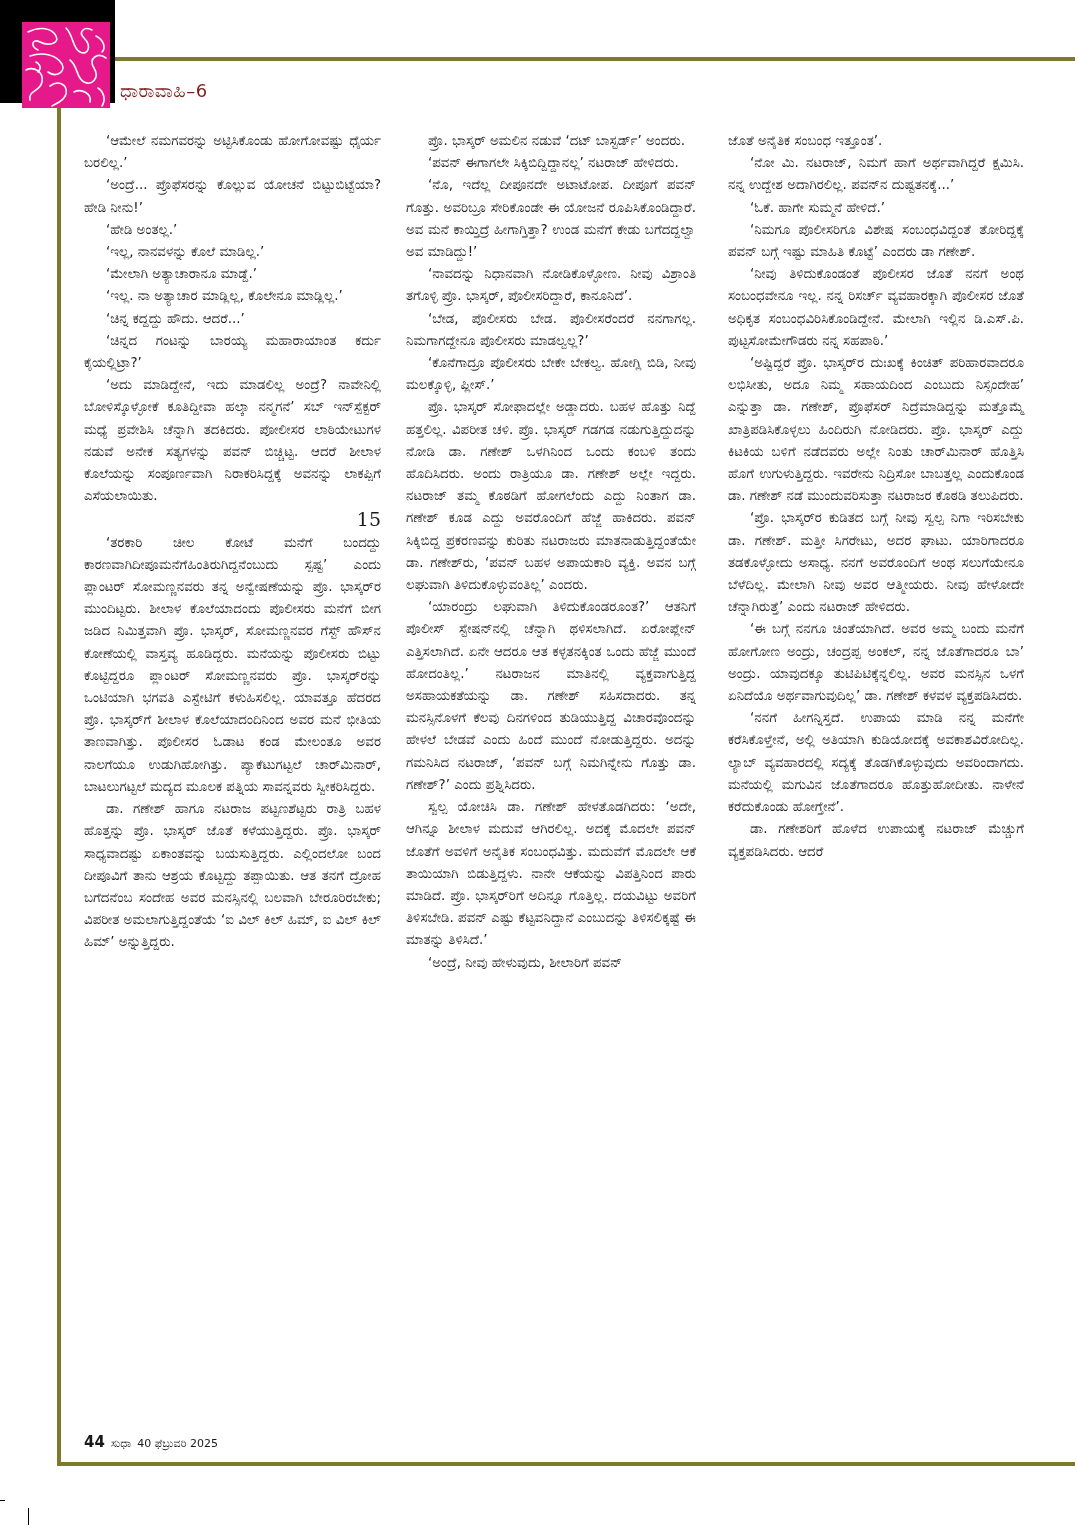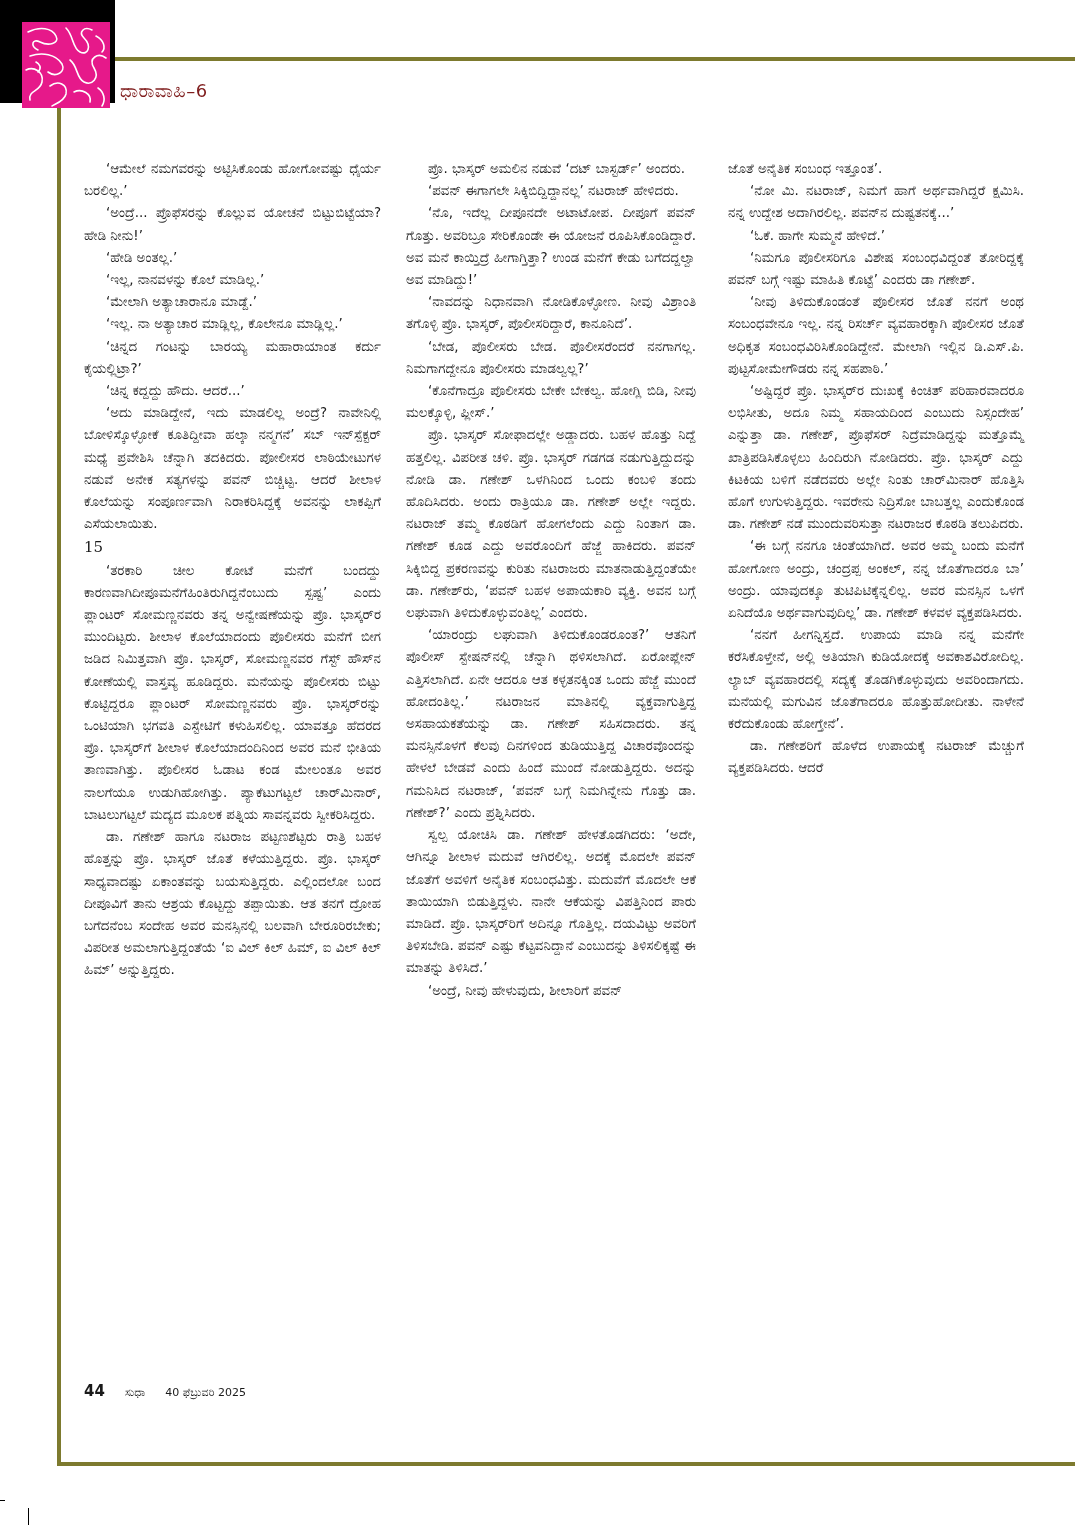--- a/index.html
+++ b/index.html
@@ -5,27 +5,27 @@
     html, body { margin: 0; padding: 0; background: #ffffff; }
     body { width: 1078px; height: 1525px; position: relative; overflow: hidden;
       font-family: "DejaVu Sans", "Liberation Sans", sans-serif; color: #1a1a1a; }
     .black-block { position: absolute; left: 0; top: 0; width: 115px; height: 103px; background: #000; }
     .logo { position: absolute; left: 22px; top: 22px; width: 88px; height: 86px; background: #e6198a; overflow: hidden; }
     .logo svg { width: 100%; height: 100%; display: block; }
     .rule-top { position: absolute; left: 115px; top: 57px; width: 960px; height: 4px; background: #7d7a2e; }
     .rule-left { position: absolute; left: 57px; top: 108px; width: 4px; height: 1358px; background: #7d7a2e; }
     .rule-bottom { position: absolute; left: 57px; top: 1462px; width: 1018px; height: 4px; background: #7d7a2e; }
     .section-title { position: absolute; left: 120px; top: 80px; font-size: 18px; color: #7f1d1d; letter-spacing: 0.5px; }
-    .col { position: absolute; top: 130px; font-size: 13.4px; line-height: 22.2px; text-align: justify; margin-top: 28px; }
+    .col { position: absolute; top: 130px; font-size: 13.4px; line-height: 22.2px; text-align: justify; }
     .col p { margin: 0; text-indent: 22px; }
-    .col p.ch { text-align: left; text-indent: 0; font-family: "DejaVu Serif", serif; font-size: 15px; margin: 1px 0; }
+    .col p.ch { text-align: right; text-indent: 0; font-family: "DejaVu Serif", serif; font-size: 19px; margin: 1px 0; }
     .col-1 { left: 84px; width: 297px; }
     .col-2 { left: 406px; width: 290px; }
     .col-3 { left: 728px; width: 296px; }
-    .footer { position: absolute; left: 84px; top: 1382px; font-size: 11px; color: #1a1a1a; display: flex; align-items: baseline; gap: 20px; }
+    .footer { position: absolute; left: 84px; top: 1433px; font-size: 11px; color: #1a1a1a; display: flex; align-items: baseline; gap: 6px; }
     .footer .page-no { font-size: 15px; font-weight: bold; }
     .tick { position: absolute; background: #000; }
   </style>
 </head>
 <body>
 
 <div class="black-block"></div>
 <div class="logo">
   <svg viewBox="0 0 88 86" xmlns="http://www.w3.org/2000/svg" fill="none" stroke="#ffffff" stroke-width="1.6" stroke-linecap="round">
     <path d="M6 10 C18 4, 30 6, 34 14 C38 22, 26 24, 18 20 C10 16, 8 24, 16 28"></path>
@@ -46,22 +46,22 @@
 
 <div class="section-title">ಧಾರಾವಾಹಿ–6</div>
 
 <div class="col col-1">
   <p>‘ಆಮೇಲೆ ನಮಗವರನ್ನು ಅಟ್ಟಿಸಿಕೊಂಡು ಹೋಗೋವಷ್ಟು ಧೈರ್ಯ ಬರಲಿಲ್ಲ.’</p>
   <p>‘ಅಂದ್ರೆ... ಪ್ರೊಫೆಸರನ್ನು ಕೊಲ್ಲುವ ಯೋಚನೆ ಬಿಟ್ಟುಬಿಟ್ಟೆಯಾ? ಹೇಡಿ ನೀನು!’</p>
   <p>‘ಹೇಡಿ ಅಂತಲ್ಲ.’</p>
   <p>‘ಇಲ್ಲ, ನಾನವಳನ್ನು ಕೊಲೆ ಮಾಡಿಲ್ಲ.’</p>
   <p>‘ಮೇಲಾಗಿ ಅತ್ಯಾಚಾರಾನೂ ಮಾಡ್ದೆ.’</p>
   <p>‘ಇಲ್ಲ. ನಾ ಅತ್ಯಾಚಾರ ಮಾಡ್ಲಿಲ್ಲ, ಕೊಲೇನೂ ಮಾಡ್ಲಿಲ್ಲ.’</p>
+  <p>‘ಚಿನ್ನ ಕದ್ದದ್ದು ಹೌದು. ಆದರೆ...’</p>
   <p>‘ಚಿನ್ನದ ಗಂಟನ್ನು ಬಾರಯ್ಯ ಮಹಾರಾಯಾಂತ ಕರ್ದು ಕೈಯಲ್ಲಿಟ್ರಾ?’</p>
-  <p>‘ಚಿನ್ನ ಕದ್ದದ್ದು ಹೌದು. ಆದರೆ...’</p>
   <p>‘ಅದು ಮಾಡಿದ್ದೇನೆ, ಇದು ಮಾಡಲಿಲ್ಲ ಅಂದ್ರೆ? ನಾವೇನಿಲ್ಲಿ ಬೋಳಿಸ್ಕೊಳ್ಳೋಕೆ ಕೂತಿದ್ದೀವಾ ಹಲ್ಕಾ ನನ್ಮಗನೆ’ ಸಬ್ ಇನ್‌ಸ್ಪೆಕ್ಟರ್ ಮಧ್ಯೆ ಪ್ರವೇಶಿಸಿ ಚೆನ್ನಾಗಿ ತದಕಿದರು. ಪೋಲೀಸರ ಲಾಠಿಯೇಟುಗಳ ನಡುವೆ ಅನೇಕ ಸತ್ಯಗಳನ್ನು ಪವನ್ ಬಿಚ್ಚಿಟ್ಟ. ಆದರೆ ಶೀಲಾಳ ಕೊಲೆಯನ್ನು ಸಂಪೂರ್ಣವಾಗಿ ನಿರಾಕರಿಸಿದ್ದಕ್ಕೆ ಅವನನ್ನು ಲಾಕಪ್ಪಿಗೆ ಎಸೆಯಲಾಯಿತು.</p>
   <p class="ch">15</p>
   <p>‘ತರಕಾರಿ ಚೀಲ ಕೋಟೆ ಮನೆಗೆ ಬಂದದ್ದು ಕಾರಣವಾಗಿದೀಪೂಮನೆಗೆಹಿಂತಿರುಗಿದ್ದನೆಂಬುದು ಸ್ಪಷ್ಟ’ ಎಂದು ಪ್ಲಾಂಟರ್ ಸೋಮಣ್ಣನವರು ತನ್ನ ಅನ್ವೇಷಣೆಯನ್ನು ಪ್ರೊ. ಭಾಸ್ಕರ್‌ರ ಮುಂದಿಟ್ಟರು. ಶೀಲಾಳ ಕೊಲೆಯಾದಂದು ಪೊಲೀಸರು ಮನೆಗೆ ಬೀಗ ಜಡಿದ ನಿಮಿತ್ತವಾಗಿ ಪ್ರೊ. ಭಾಸ್ಕರ್, ಸೋಮಣ್ಣನವರ ಗೆಸ್ಟ್ ಹೌಸ್‌ನ ಕೋಣೆಯಲ್ಲಿ ವಾಸ್ತವ್ಯ ಹೂಡಿದ್ದರು. ಮನೆಯನ್ನು ಪೊಲೀಸರು ಬಿಟ್ಟು ಕೊಟ್ಟಿದ್ದರೂ ಪ್ಲಾಂಟರ್ ಸೋಮಣ್ಣನವರು ಪ್ರೊ. ಭಾಸ್ಕರ್‌ರನ್ನು ಒಂಟಿಯಾಗಿ ಭಗವತಿ ಎಸ್ಟೇಟಿಗೆ ಕಳುಹಿಸಲಿಲ್ಲ. ಯಾವತ್ತೂ ಹೆದರದ ಪ್ರೊ. ಭಾಸ್ಕರ್‌ಗೆ ಶೀಲಾಳ ಕೊಲೆಯಾದಂದಿನಿಂದ ಅವರ ಮನೆ ಭೀತಿಯ ತಾಣವಾಗಿತ್ತು. ಪೊಲೀಸರ ಓಡಾಟ ಕಂಡ ಮೇಲಂತೂ ಅವರ ನಾಲಗೆಯೂ ಉಡುಗಿಹೋಗಿತ್ತು. ಪ್ಯಾಕೆಟುಗಟ್ಟಲೆ ಚಾರ್‌ಮಿನಾರ್, ಬಾಟಲುಗಟ್ಟಲೆ ಮದ್ಯದ ಮೂಲಕ ಪತ್ನಿಯ ಸಾವನ್ನವರು ಸ್ವೀಕರಿಸಿದ್ದರು.</p>
   <p>ಡಾ. ಗಣೇಶ್ ಹಾಗೂ ನಟರಾಜ ಪಟ್ಟಣಶೆಟ್ಟರು ರಾತ್ರಿ ಬಹಳ ಹೊತ್ತನ್ನು ಪ್ರೊ. ಭಾಸ್ಕರ್ ಜೊತೆ ಕಳೆಯುತ್ತಿದ್ದರು. ಪ್ರೊ. ಭಾಸ್ಕರ್ ಸಾಧ್ಯವಾದಷ್ಟು ಏಕಾಂತವನ್ನು ಬಯಸುತ್ತಿದ್ದರು. ಎಲ್ಲಿಂದಲೋ ಬಂದ ದೀಪೂವಿಗೆ ತಾನು ಆಶ್ರಯ ಕೊಟ್ಟದ್ದು ತಪ್ಪಾಯಿತು. ಆತ ತನಗೆ ದ್ರೋಹ ಬಗೆದನೆಂಬ ಸಂದೇಹ ಅವರ ಮನಸ್ಸಿನಲ್ಲಿ ಬಲವಾಗಿ ಬೇರೂರಿರಬೇಕು; ವಿಪರೀತ ಅಮಲಾಗುತ್ತಿದ್ದಂತೆಯೆ ‘ಐ ವಿಲ್ ಕಿಲ್ ಹಿಮ್, ಐ ವಿಲ್ ಕಿಲ್ ಹಿಮ್’ ಅನ್ನುತ್ತಿದ್ದರು.</p>
 </div>
 
 <div class="col col-2">
   <p>ಪ್ರೊ. ಭಾಸ್ಕರ್ ಅಮಲಿನ ನಡುವೆ ‘ದಟ್ ಬಾಸ್ಟರ್ಡ್’ ಅಂದರು.</p>
   <p>‘ಪವನ್ ಈಗಾಗಲೇ ಸಿಕ್ಕಿಬಿದ್ದಿದ್ದಾನಲ್ಲ’ ನಟರಾಜ್ ಹೇಳಿದರು.</p>
   <p>‘ನೊ, ಇದೆಲ್ಲ ದೀಪೂನದೇ ಅಟಾಟೋಪ. ದೀಪೂಗೆ ಪವನ್ ಗೊತ್ತು. ಅವರಿಬ್ರೂ ಸೇರಿಕೊಂಡೇ ಈ ಯೋಜನೆ ರೂಪಿಸಿಕೊಂಡಿದ್ದಾರೆ. ಅವ ಮನೆ ಕಾಯ್ತಿದ್ರೆ ಹೀಗಾಗ್ತಿತ್ತಾ? ಉಂಡ ಮನೆಗೆ ಕೇಡು ಬಗೆದದ್ದಲ್ವಾ ಅವ ಮಾಡಿದ್ದು!’</p>
@@ -74,20 +74,21 @@
   <p>‘ಅಂದ್ರೆ, ನೀವು ಹೇಳುವುದು, ಶೀಲಾರಿಗೆ ಪವನ್</p>
 </div>
 
 <div class="col col-3">
   <p style="text-indent:0">ಜೊತೆ ಅನೈತಿಕ ಸಂಬಂಧ ಇತ್ತೂಂತ’.</p>
   <p>‘ನೋ ಮಿ. ನಟರಾಜ್, ನಿಮಗೆ ಹಾಗೆ ಅರ್ಥವಾಗಿದ್ದರೆ ಕ್ಷಮಿಸಿ. ನನ್ನ ಉದ್ದೇಶ ಅದಾಗಿರಲಿಲ್ಲ. ಪವನ್‌ನ ದುಷ್ಟತನಕ್ಕೆ...’</p>
   <p>‘ಓಕೆ. ಹಾಗೇ ಸುಮ್ಮನೆ ಹೇಳಿದೆ.’</p>
   <p>‘ನಿಮಗೂ ಪೊಲೀಸರಿಗೂ ವಿಶೇಷ ಸಂಬಂಧವಿದ್ದಂತೆ ತೋರಿದ್ದಕ್ಕೆ ಪವನ್ ಬಗ್ಗೆ ಇಷ್ಟು ಮಾಹಿತಿ ಕೊಟ್ಟೆ’ ಎಂದರು ಡಾ ಗಣೇಶ್.</p>
   <p>‘ನೀವು ತಿಳಿದುಕೊಂಡಂತೆ ಪೊಲೀಸರ ಜೊತೆ ನನಗೆ ಅಂಥ ಸಂಬಂಧವೇನೂ ಇಲ್ಲ. ನನ್ನ ರಿಸರ್ಚ್ ವ್ಯವಹಾರಕ್ಕಾಗಿ ಪೊಲೀಸರ ಜೊತೆ ಅಧಿಕೃತ ಸಂಬಂಧವಿರಿಸಿಕೊಂಡಿದ್ದೇನೆ. ಮೇಲಾಗಿ ಇಲ್ಲಿನ ಡಿ.ಎಸ್.ಪಿ. ಪುಟ್ಟಸೋಮೇಗೌಡರು ನನ್ನ ಸಹಪಾಠಿ.’</p>
   <p>‘ಅಷ್ಟಿದ್ದರೆ ಪ್ರೊ. ಭಾಸ್ಕರ್‌ರ ದುಃಖಕ್ಕೆ ಕಿಂಚಿತ್ ಪರಿಹಾರವಾದರೂ ಲಭಿಸೀತು, ಅದೂ ನಿಮ್ಮ ಸಹಾಯದಿಂದ ಎಂಬುದು ನಿಸ್ಸಂದೇಹ’ ಎನ್ನುತ್ತಾ ಡಾ. ಗಣೇಶ್, ಪ್ರೊಫೆಸರ್ ನಿದ್ರೆಮಾಡಿದ್ದನ್ನು ಮತ್ತೊಮ್ಮೆ ಖಾತ್ರಿಪಡಿಸಿಕೊಳ್ಳಲು ಹಿಂದಿರುಗಿ ನೋಡಿದರು. ಪ್ರೊ. ಭಾಸ್ಕರ್ ಎದ್ದು ಕಿಟಕಿಯ ಬಳಿಗೆ ನಡೆದವರು ಅಲ್ಲೇ ನಿಂತು ಚಾರ್‌ಮಿನಾರ್ ಹೊತ್ತಿಸಿ ಹೊಗೆ ಉಗುಳುತ್ತಿದ್ದರು. ಇವರೇನು ನಿದ್ರಿಸೋ ಬಾಬತ್ತಲ್ಲ ಎಂದುಕೊಂಡ ಡಾ. ಗಣೇಶ್ ನಡೆ ಮುಂದುವರಿಸುತ್ತಾ ನಟರಾಜರ ಕೊಠಡಿ ತಲುಪಿದರು.</p>
+  <p>‘ಪ್ರೊ. ಭಾಸ್ಕರ್‌ರ ಕುಡಿತದ ಬಗ್ಗೆ ನೀವು ಸ್ವಲ್ಪ ನಿಗಾ ಇರಿಸಬೇಕು ಡಾ. ಗಣೇಶ್. ಮತ್ತೀ ಸಿಗರೇಟು, ಅದರ ಘಾಟು. ಯಾರಿಗಾದರೂ ತಡಕೊಳ್ಳೋದು ಅಸಾಧ್ಯ. ನನಗೆ ಅವರೊಂದಿಗೆ ಅಂಥ ಸಲುಗೆಯೇನೂ ಬೆಳೆದಿಲ್ಲ. ಮೇಲಾಗಿ ನೀವು ಅವರ ಆತ್ಮೀಯರು. ನೀವು ಹೇಳೋದೇ ಚೆನ್ನಾಗಿರುತ್ತೆ’ ಎಂದು ನಟರಾಜ್ ಹೇಳಿದರು.</p>
   <p>‘ಈ ಬಗ್ಗೆ ನನಗೂ ಚಿಂತೆಯಾಗಿದೆ. ಅವರ ಅಮ್ಮ ಬಂದು ಮನೆಗೆ ಹೋಗೋಣ ಅಂದ್ರು, ಚಂದ್ರಪ್ಪ ಅಂಕಲ್, ನನ್ನ ಜೊತೆಗಾದರೂ ಬಾ’ ಅಂದ್ರು. ಯಾವುದಕ್ಕೂ ತುಟಿಪಿಟಿಕ್ಕೆನ್ನಲಿಲ್ಲ. ಅವರ ಮನಸ್ಸಿನ ಒಳಗೆ ಏನಿದೆಯೊ ಅರ್ಥವಾಗುವುದಿಲ್ಲ’ ಡಾ. ಗಣೇಶ್ ಕಳವಳ ವ್ಯಕ್ತಪಡಿಸಿದರು.</p>
   <p>‘ನನಗೆ ಹೀಗನ್ನಿಸ್ತದೆ. ಉಪಾಯ ಮಾಡಿ ನನ್ನ ಮನೆಗೇ ಕರೆಸಿಕೊಳ್ತೇನೆ, ಅಲ್ಲಿ ಅತಿಯಾಗಿ ಕುಡಿಯೋದಕ್ಕೆ ಅವಕಾಶವಿರೋದಿಲ್ಲ. ಲ್ಯಾಬ್ ವ್ಯವಹಾರದಲ್ಲಿ ಸದ್ಯಕ್ಕೆ ತೊಡಗಿಕೊಳ್ಳುವುದು ಅವರಿಂದಾಗದು. ಮನೆಯಲ್ಲಿ ಮಗುವಿನ ಜೊತೆಗಾದರೂ ಹೊತ್ತುಹೋದೀತು. ನಾಳೇನೆ ಕರೆದುಕೊಂಡು ಹೋಗ್ತೇನೆ’.</p>
   <p>ಡಾ. ಗಣೇಶರಿಗೆ ಹೊಳೆದ ಉಪಾಯಕ್ಕೆ ನಟರಾಜ್ ಮೆಚ್ಚುಗೆ ವ್ಯಕ್ತಪಡಿಸಿದರು. ಆದರೆ</p>
 </div>
 
 <div class="footer">
   <span class="page-no">44</span>
   <span>ಸುಧಾ</span>
   <span>40 ಫೆಬ್ರುವರಿ 2025</span>
 </div>

